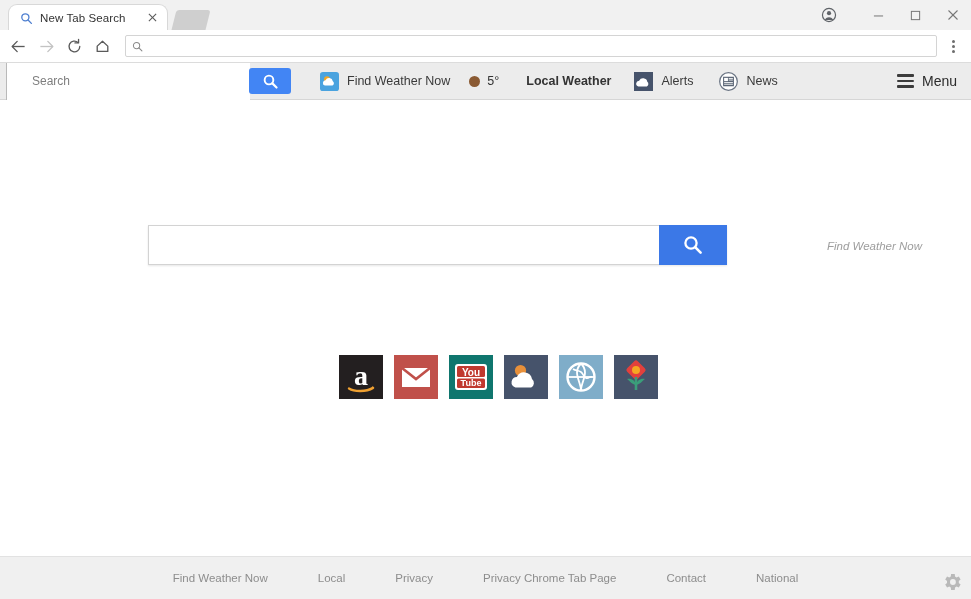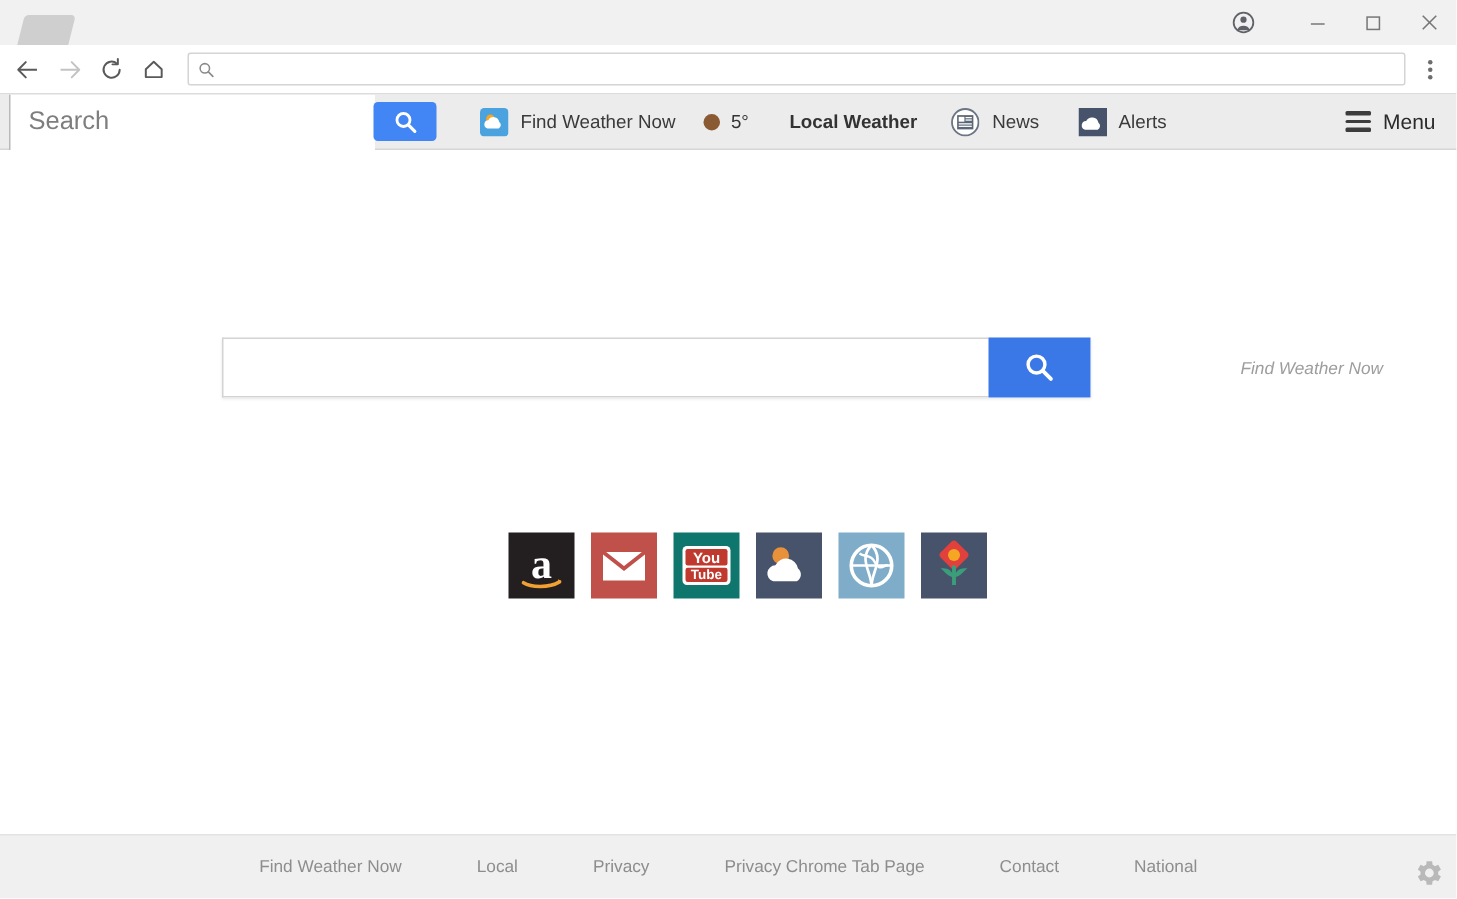--- a/index.html
+++ b/index.html
@@ -203,23 +203,23 @@
     flex: 0 0 auto;
   }
   .ext-search input {
     width: 244px;
     height: 40px;
     box-sizing: border-box;
     border: 1px solid #b9b9b9;
     border-right: none;
     background: #ffffff;
     font-family: "Liberation Sans", sans-serif;
-    font-size: 17px;
+    font-size: 12px;
     color: #555;
-    padding: 0 12px;
+    padding: 0 25px;
     outline: none;
   }
   .ext-search input::placeholder { color: #7e7e7e; opacity: 1; }
   .ext-search-btn {
     width: 42px;
     height: 26px;
     background: #4285f4;
     border-radius: 3px;
     display: flex;
     align-items: center;
@@ -395,20 +395,35 @@
     color: #b9b9b9;
   }
 </style>
 </head>
 <body>
 
 <div class="browser">
 
   <div class="titlebar">
     <div class="tabstrip">
+      <div class="tab">
+        <span class="tab-favicon">
+          <svg width="13" height="13" viewBox="0 0 16 16">
+            <circle cx="6.6" cy="6.6" r="4.4" fill="none" stroke="#4e7fd0" stroke-width="1.6"></circle>
+            <line x1="9.9" y1="9.9" x2="14" y2="14" stroke="#4e7fd0" stroke-width="1.7" stroke-linecap="round"></line>
+          </svg>
+        </span>
+        <span class="tab-title">New Tab Search</span>
+        <span class="tab-close">
+          <svg width="9" height="9" viewBox="0 0 10 10">
+            <line x1="1" y1="1" x2="9" y2="9" stroke="#5a5a5a" stroke-width="1.2"></line>
+            <line x1="9" y1="1" x2="1" y2="9" stroke="#5a5a5a" stroke-width="1.2"></line>
+          </svg>
+        </span>
+      </div>
       <div class="tab-ghost"></div>
     </div>
 
     <div class="winbtns">
       <div class="avatar-btn">
         <svg width="16" height="16" viewBox="0 0 20 20">
           <circle cx="10" cy="10" r="8.2" fill="none" stroke="#5f6368" stroke-width="1.5"></circle>
           <circle cx="10" cy="7.7" r="2.6" fill="#5f6368"></circle>
           <path d="M4.6 16.4a5.8 5.8 0 0 1 10.8 0" fill="#5f6368"></path>
         </svg>
@@ -495,47 +510,47 @@
             <path d="M5.2 14.3a2.9 2.9 0 0 1 .6-5.7 4.1 4.1 0 0 1 7.7 1.2 2.6 2.6 0 0 1-.4 4.5z" fill="#ffffff"></path>
           </svg>
         </span>
         <span>Find Weather Now</span>
       </div>
 
       <div class="ext-link-temp">
         <span class="temp-dot"></span>
         <span>5°</span>
         <span class="bold">Local Weather</span>
+      </div>
+
+      <div class="ext-link">
+        <span class="ic">
+          <svg width="19" height="19" viewBox="0 0 20 20">
+            <rect width="20" height="20" fill="#46536b"></rect>
+            <path d="M4.6 15.2a3.1 3.1 0 0 1 .8-6.1 4.6 4.6 0 0 1 8.6 1.2 2.9 2.9 0 0 1-.5 4.9z" fill="#ffffff"></path>
+          </svg>
+        </span>
+        <span>Alerts</span>
       </div>
 
       <div class="ext-link">
         <span class="ic">
           <svg width="19" height="19" viewBox="0 0 20 20">
             <circle cx="10" cy="10" r="9.3" fill="#ffffff" stroke="#6b7584" stroke-width="1.3"></circle>
             <rect x="4.3" y="5" width="11.4" height="10" fill="#5b6676"></rect>
             <rect x="5.4" y="6.2" width="4" height="3.4" fill="#ffffff"></rect>
             <rect x="10.2" y="6.3" width="4.4" height="0.9" fill="#ffffff"></rect>
             <rect x="10.2" y="8" width="4.4" height="0.9" fill="#ffffff"></rect>
             <rect x="5.4" y="10.7" width="9.2" height="0.9" fill="#ffffff"></rect>
             <rect x="5.4" y="12.4" width="9.2" height="0.9" fill="#ffffff"></rect>
           </svg>
         </span>
         <span>News</span>
       </div>
 
-      <div class="ext-link">
-        <span class="ic">
-          <svg width="19" height="19" viewBox="0 0 20 20">
-            <rect width="20" height="20" fill="#46536b"></rect>
-            <path d="M4.6 15.2a3.1 3.1 0 0 1 .8-6.1 4.6 4.6 0 0 1 8.6 1.2 2.9 2.9 0 0 1-.5 4.9z" fill="#ffffff"></path>
-          </svg>
-        </span>
-        <span>Alerts</span>
-      </div>
-
     </div>
 
     <div class="ext-menu">
       <span class="burger">
         <span></span>
           <span></span>
           <span></span>
       </span>
       <span>Menu</span>
     </div>

